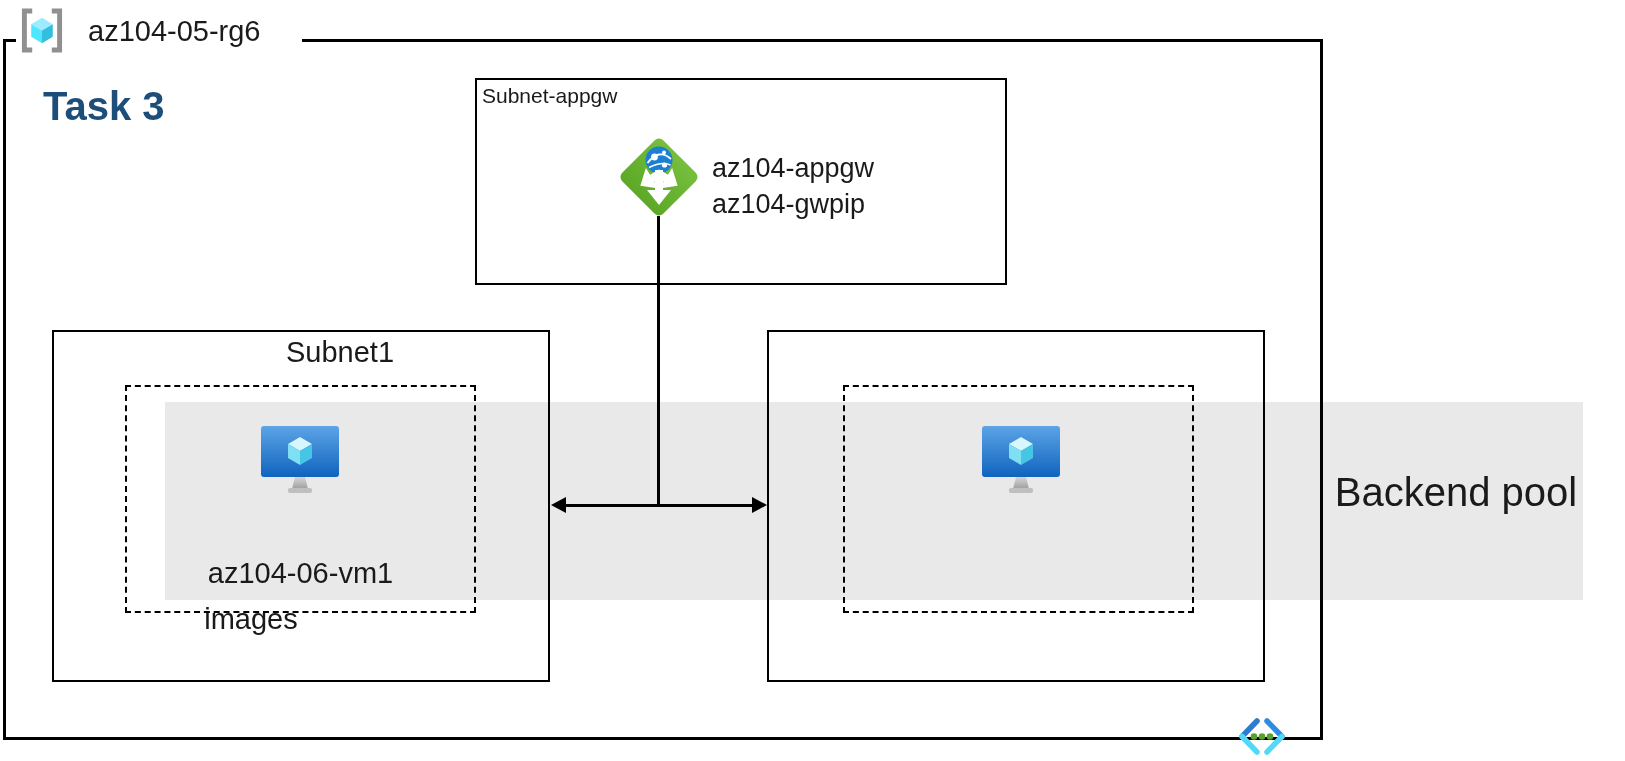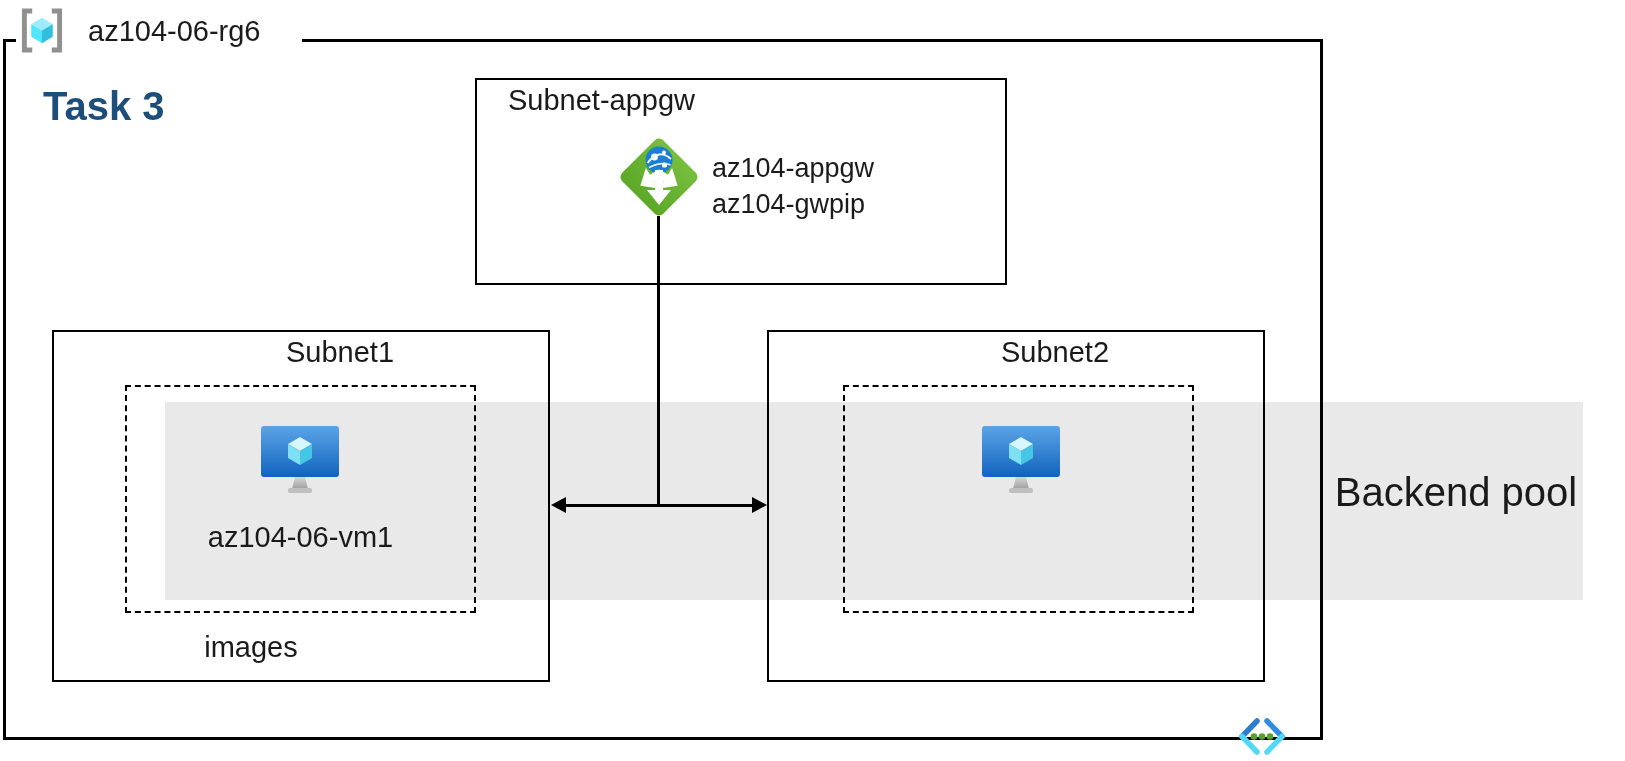--- a/index.html
+++ b/index.html
@@ -13,44 +13,44 @@
   .band-label{left:1325px;top:402px;width:262px;height:198px;display:flex;align-items:center;
     justify-content:center;font-size:40px;padding-bottom:18px;box-sizing:border-box;z-index:2;}
   
   .rg-box{left:3px;top:39px;width:1320px;height:701px;border:3px solid #000;box-sizing:border-box;z-index:2;}
   .rg-gap{left:16px;top:35px;width:286px;height:12px;background:#fff;z-index:3;}
   .rg-icon{left:19px;top:8px;width:46px;height:45px;z-index:4;}
   .rg-title{left:88px;top:14px;font-size:29px;line-height:34px;z-index:4;}
   .task{left:43px;top:84px;font-size:40px;font-weight:bold;color:#1C4E79;z-index:4;}
   
   .appgw-box{left:475px;top:78px;width:532px;height:207px;border:2.5px solid #000;box-sizing:border-box;z-index:2;}
-  .appgw-title{left:508px;top:84px;font-size:29px;z-index:4;}
+  .appgw-title{left:482px;top:84px;font-size:21px;z-index:4;}
   .appgw-icon{left:616px;top:134px;width:86px;height:86px;z-index:4;}
   .appgw-labels{left:712px;top:150px;font-size:27px;line-height:36px;z-index:4;}
   
   .vline{left:657px;top:216px;width:3px;height:290px;background:#000;z-index:3;}
   .hline{left:558px;top:504px;width:202px;height:3px;background:#000;z-index:3;}
   .ah{width:0;height:0;z-index:3;}
   .ah-left{left:551px;top:497px;border-right:15px solid #000;border-top:8.5px solid transparent;border-bottom:8.5px solid transparent;}
   .ah-right{left:752px;top:497px;border-left:15px solid #000;border-top:8.5px solid transparent;border-bottom:8.5px solid transparent;}
   
   .subnet-box{width:498px;height:352px;top:330px;border:2.5px solid #000;box-sizing:border-box;z-index:2;}
   .subnet1-box{left:52px;}
   .subnet2-box{left:767px;}
   .subnet-title{top:336px;width:498px;text-align:center;font-size:29px;z-index:4;padding-left:39px;}
   .dash-box{width:351px;height:228px;top:385px;border:2.5px dashed #000;box-sizing:border-box;z-index:2;}
   .dash1{left:125px;}
   .dash2{left:843px;}
   .vm-icon{top:426px;width:78px;height:76px;z-index:4;}
   .vm1-icon{left:261px;}
   .vm2-icon{left:982px;}
   .vm-text{top:519px;width:351px;text-align:center;font-size:29px;line-height:37px;z-index:4;}
-  .vm1-text{left:125px;}
+  .vm1-text{left:125px;margin-top:36px;}
   .vm2-text{left:843px;}
-  .folder-label{top:631px;width:398px;text-align:center;font-size:29px;z-index:4;}
+  .folder-label{top:603px;width:398px;text-align:center;font-size:29px;z-index:4;}
   .folder1{left:52px;}
   .folder2{left:767px;}
   
   .vnet-icon{left:1237px;top:718px;width:50px;height:37px;z-index:4;}
 </style>
 </head>
 <body>
 
 <div class="canvas">
 
@@ -61,21 +61,21 @@
   <div class="abs rg-gap"></div>
   <div class="abs rg-icon">
     <svg width="46" height="45" viewBox="0 0 46 46">
       <path d="M13 3 H5 V43 H13" fill="none" stroke="#909090" stroke-width="5"></path>
       <path d="M33 3 H41 V43 H33" fill="none" stroke="#909090" stroke-width="5"></path>
       <polygon points="23,10 34,16.5 23,23 12,16.5" fill="#9CEBFF"></polygon>
       <polygon points="12,16.5 23,23 23,36 12,29.5" fill="#50E6FF"></polygon>
       <polygon points="34,16.5 23,23 23,36 34,29.5" fill="#32BEDD"></polygon>
     </svg>
   </div>
-  <div class="abs rg-title">az104-06-rg6</div>
+  <div class="abs rg-title">az104-05-rg6</div>
   <div class="abs task">Task 3</div>
 
   <div class="abs appgw-box"></div>
   <div class="abs appgw-title">Subnet-appgw</div>
   <div class="abs appgw-icon">
     <svg width="86" height="86" viewBox="0 0 86 86">
       <defs>
         <linearGradient id="agw" x1="0" y1="0" x2="0" y2="1">
           <stop offset="0" stop-color="#77BE3D"></stop>
             <stop offset="1" stop-color="#5CA827"></stop>
@@ -125,21 +125,20 @@
       <polygon points="34,51 44,51 47,63 31,63" fill="url(#stand1)"></polygon>
       <rect x="27" y="62" width="24" height="5" rx="2" fill="#BFBFBF"></rect>
     </svg>
   </div>
   <div class="abs vm-text vm1-text">
     <div>az104-06-vm1</div>
   </div>
   <div class="abs folder-label folder1">images</div>
 
   <div class="abs subnet-box subnet2-box"></div>
-  <div class="abs subnet-title folder2">Subnet2</div>
   <div class="abs dash-box dash2"></div>
   <div class="abs vm-icon vm2-icon">
     <svg width="78" height="76" viewBox="0 0 78 76">
       <defs>
         <linearGradient id="mon2" x1="0" y1="0" x2="0" y2="1">
           <stop offset="0" stop-color="#5CA4E6"></stop>
             <stop offset="1" stop-color="#1063BE"></stop>
         </linearGradient>
         <linearGradient id="stand2" x1="0" y1="0" x2="0" y2="1">
           <stop offset="0" stop-color="#D6D6D6"></stop>

